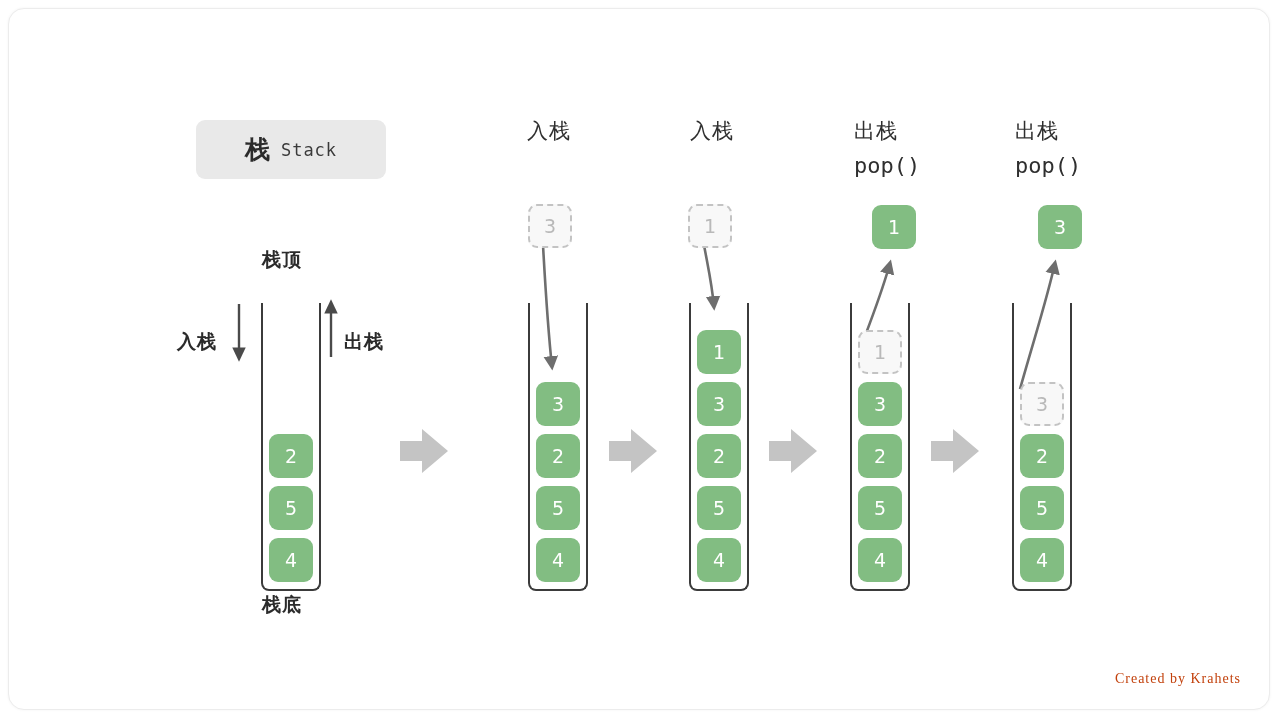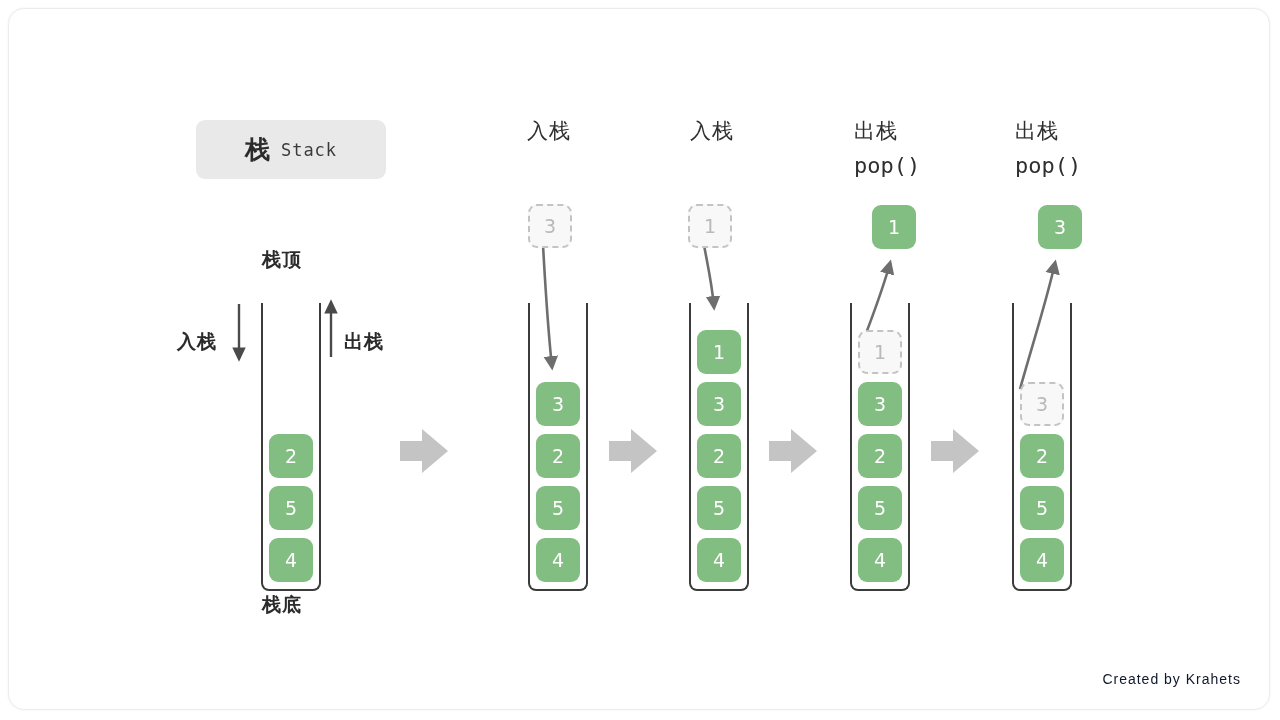--- a/index.html
+++ b/index.html
@@ -61,22 +61,22 @@
     font-weight: bold;
     color: #2b2b2b;
     white-space: nowrap;
     letter-spacing: 1px;
   }
   .footer {
     position: absolute;
     right: 28px;
     bottom: 22px;
     font-size: 14px;
-    color: #0f172a;
-    font-family: Liberation Sans, sans-serif;
+    color: #c2410c;
+    font-family: Liberation Serif, serif;
     letter-spacing: 1px;
   }
 
   
   .op-head {
     position: absolute;
     width: 200px;
     text-align: left;
   }
   .op-cn {

